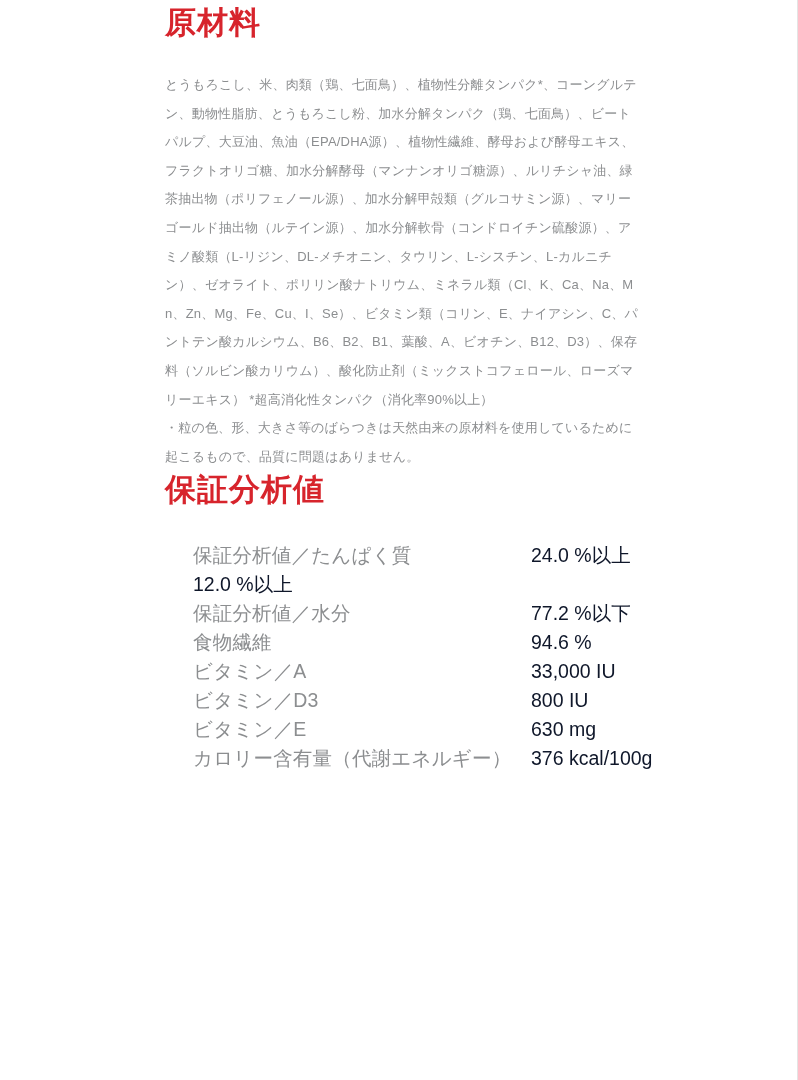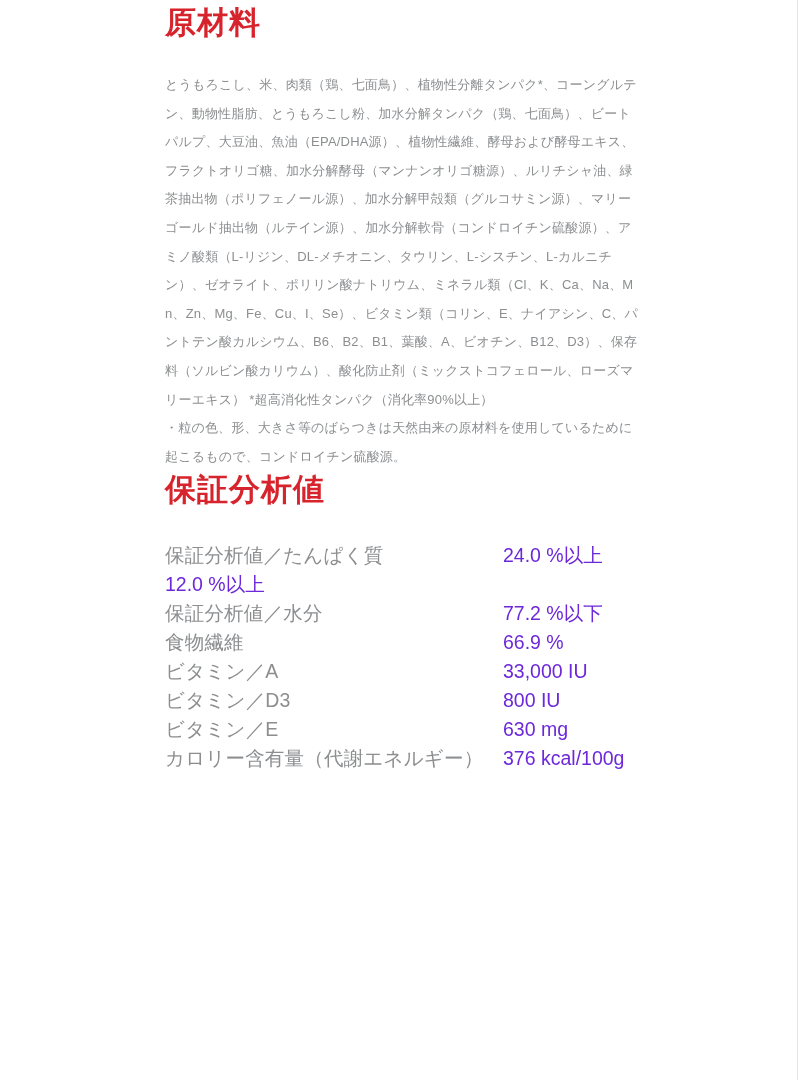--- a/index.html
+++ b/index.html
@@ -41,63 +41,64 @@
     letter-spacing: 0.2px;
     text-align: left;
     word-break: break-all;
   }
   .analysis-heading { margin-bottom: 0; }
   .analysis-table { margin-top: 32px; width: 478px; }
   .analysis-row {
     display: flex;
     align-items: flex-start;
     line-height: 29px;
+    margin-left: 28px;
   }
   .analysis-label {
     flex: 0 0 338px;
     color: #8c8e90;
     font-size: 19.5px;
     letter-spacing: 0.2px;
   }
   .analysis-value {
-    color: #6d28d9;
+    color: #0f172a;
     font-size: 19.5px;
     white-space: nowrap;
   }
 </style>
 </head>
 <body>
 
 <div class="page">
   <div class="content">
 
     <section>
       <h1 class="section-heading ingredients-heading">原材料</h1>
       <p class="body-text">とうもろこし、米、肉類（鶏、七面鳥）、植物性分離タンパク*、コーングルテン、動物性脂肪、とうもろこし粉、加水分解タンパク（鶏、七面鳥）、ビートパルプ、大豆油、魚油（EPA/DHA源）、植物性繊維、酵母および酵母エキス、フラクトオリゴ糖、加水分解酵母（マンナンオリゴ糖源）、ルリチシャ油、緑茶抽出物（ポリフェノール源）、加水分解甲殻類（グルコサミン源）、マリーゴールド抽出物（ルテイン源）、加水分解軟骨（コンドロイチン硫酸源）、アミノ酸類（L-リジン、DL-メチオニン、タウリン、L-シスチン、L-カルニチン）、ゼオライト、ポリリン酸ナトリウム、ミネラル類（Cl、K、Ca、Na、Mn、Zn、Mg、Fe、Cu、I、Se）、ビタミン類（コリン、E、ナイアシン、C、パントテン酸カルシウム、B6、B2、B1、葉酸、A、ビオチン、B12、D3）、保存料（ソルビン酸カリウム）、酸化防止剤（ミックストコフェロール、ローズマリーエキス） *超高消化性タンパク（消化率90%以上）</p>
-      <p class="body-text">・粒の色、形、大きさ等のばらつきは天然由来の原材料を使用しているために起こるもので、コンドロイチン硫酸源。</p>
+      <p class="body-text">・粒の色、形、大きさ等のばらつきは天然由来の原材料を使用しているために起こるもので、品質に問題はありません。</p>
     </section>
 
     <section>
       <h1 class="section-heading analysis-heading">保証分析値</h1>
 
       <div class="analysis-table">
         <div class="analysis-row">
           <span class="analysis-label">保証分析値／たんぱく質</span>
           <span class="analysis-value">24.0 %以上</span>
         </div>
         <div class="analysis-row">
           <span class="analysis-value">12.0 %以上</span>
         </div>
         <div class="analysis-row">
           <span class="analysis-label">保証分析値／水分</span>
           <span class="analysis-value">77.2 %以下</span>
         </div>
         <div class="analysis-row">
           <span class="analysis-label">食物繊維</span>
-          <span class="analysis-value">66.9 %</span>
+          <span class="analysis-value">94.6 %</span>
         </div>
         <div class="analysis-row">
           <span class="analysis-label">ビタミン／A</span>
           <span class="analysis-value">33,000 IU</span>
         </div>
         <div class="analysis-row">
           <span class="analysis-label">ビタミン／D3</span>
           <span class="analysis-value">800 IU</span>
         </div>
         <div class="analysis-row">

